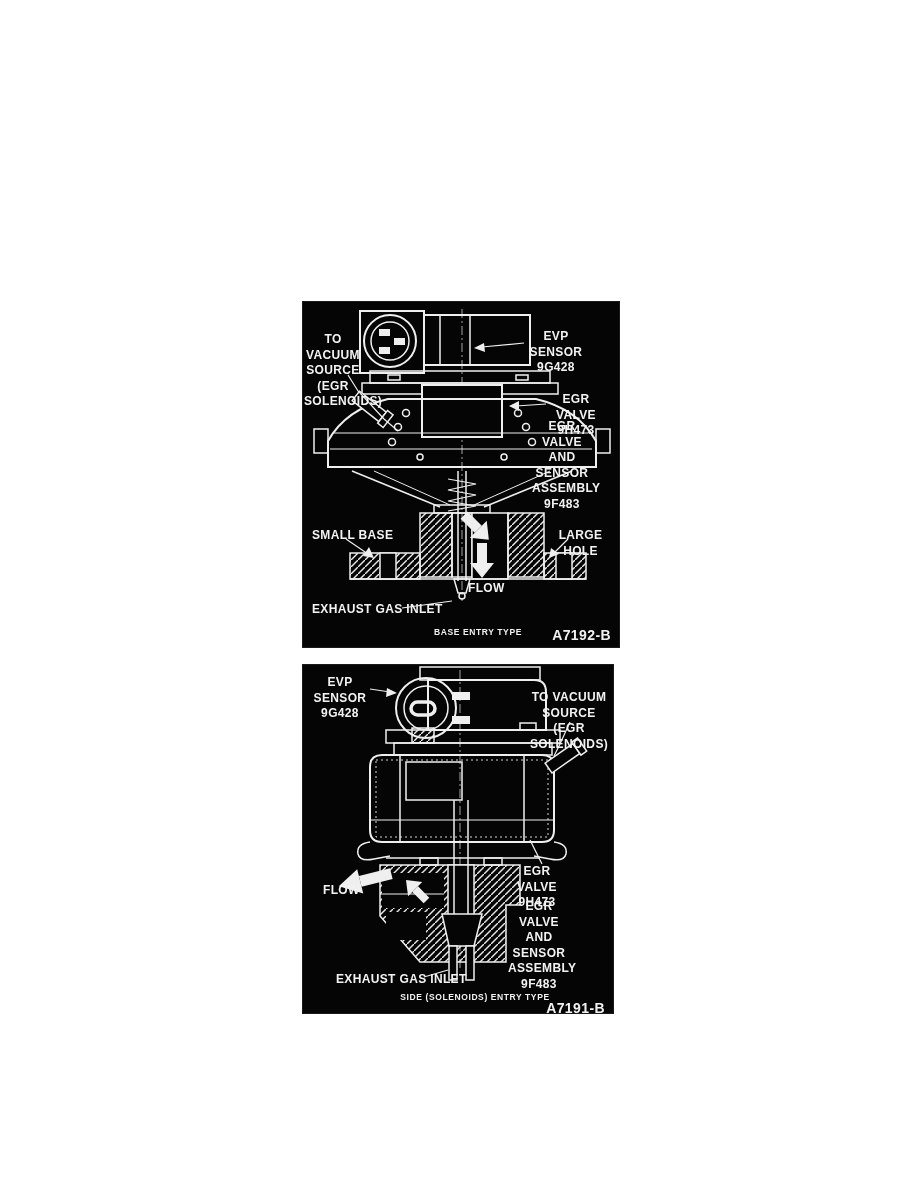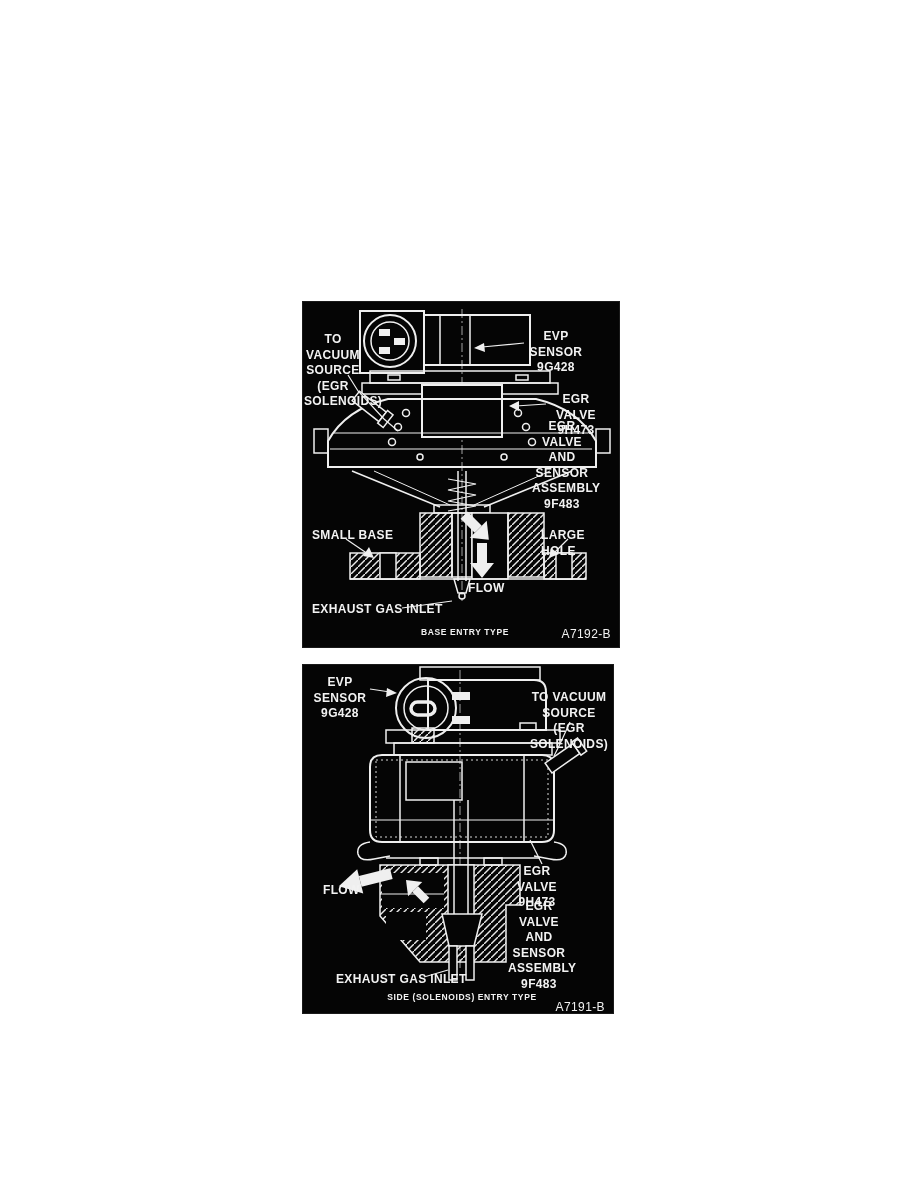--- a/index.html
+++ b/index.html
@@ -13,25 +13,25 @@
     box-shadow:0 0 0 1px #1a1a1a inset;
   }
   .panel svg{position:absolute;left:0;top:0;}
   .lbl{
     position:absolute;color:#f2f2f2;
     font-size:12px;font-weight:bold;line-height:1.3;
     letter-spacing:0.35px;white-space:pre-line;
   }
   .lbl.center{text-align:center;}
   .caption{
-    position:absolute;left:4px;width:100%;text-align:center;color:#f2f2f2;
+    position:absolute;left:17px;width:100%;text-align:center;color:#f2f2f2;
     font-size:8.5px;font-weight:bold;letter-spacing:0.6px;
   }
   .figcode{
-    position:absolute;color:#f2f2f2;font-size:12px;font-weight:normal;letter-spacing:0.4px;
+    position:absolute;color:#f2f2f2;font-size:14px;font-weight:bold;letter-spacing:0.4px;
   }
 </style>
 </head>
 <body>
 
 <div class="page">
 
   <div class="panel" style="left:302px;top:301px;width:318px;height:347px;">
 
     <svg width="318" height="347" viewBox="0 0 318 347">
@@ -135,21 +135,21 @@
 SOLENOIDS)</div>
     <div class="lbl center" style="left:222px;top:28px;width:64px;">EVP SENSOR
 9G428</div>
     <div class="lbl center" style="left:246px;top:91px;width:56px;">EGR VALVE
 9H473</div>
     <div class="lbl center" style="left:230px;top:118px;width:60px;">EGR VALVE
 AND SENSOR
 ASSEMBLY
 9F483</div>
     <div class="lbl" style="left:10px;top:227px;">SMALL BASE</div>
-    <div class="lbl" style="left:239px;top:227px;">LARGE HOLE</div>
+    <div class="lbl" style="left:239px;top:227px;text-align:center;">LARGE HOLE</div>
     <div class="lbl" style="left:166px;top:280px;">FLOW</div>
     <div class="lbl" style="left:10px;top:301px;">EXHAUST GAS INLET</div>
     <div class="caption" style="top:326px;">BASE ENTRY TYPE</div>
     <div class="figcode" style="right:9px;top:326px;">A7192-B</div>
   </div>
 
   <div class="panel" style="left:302px;top:664px;width:312px;height:350px;">
 
     <svg width="312" height="350" viewBox="0 0 312 350">
       <defs>

